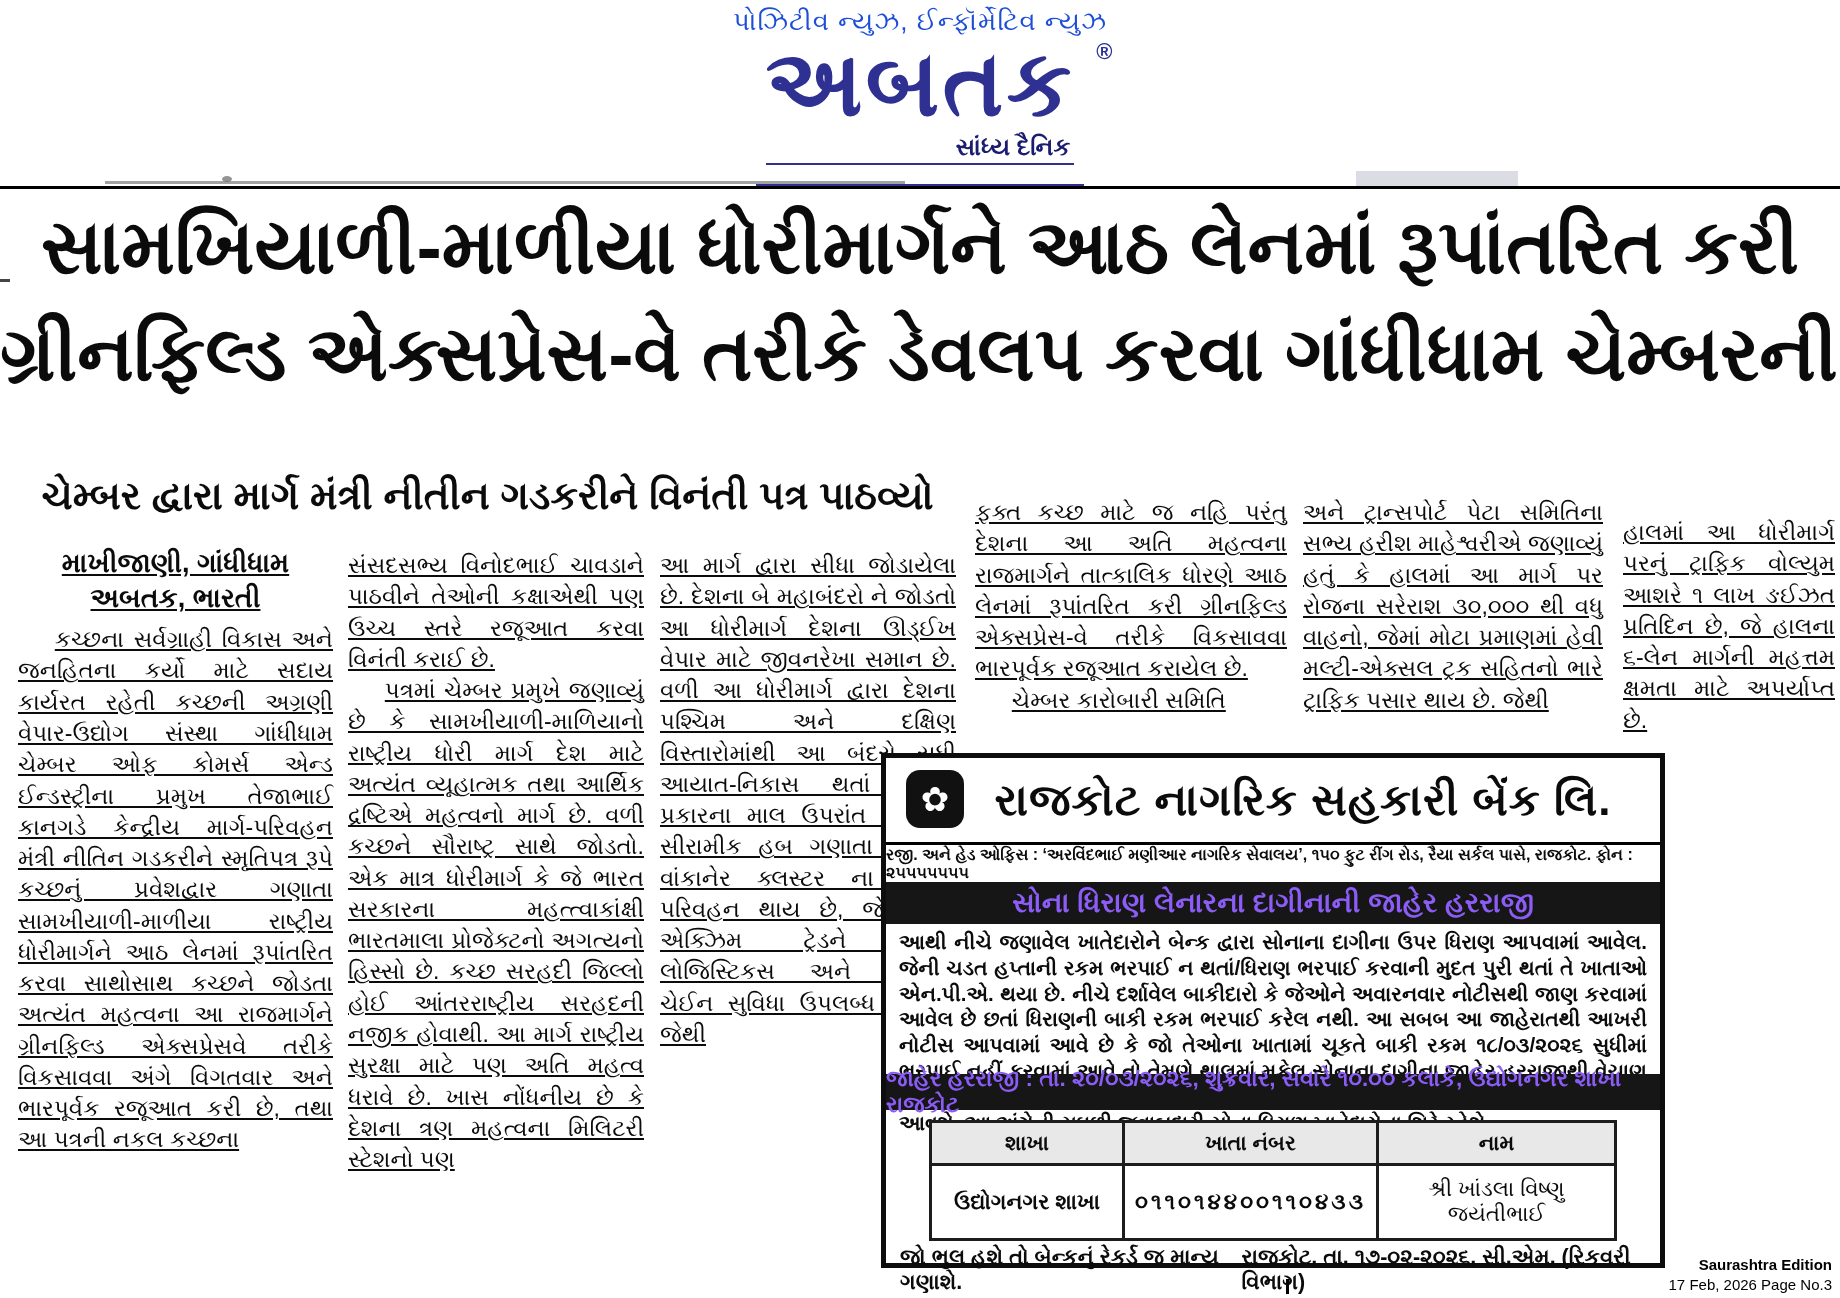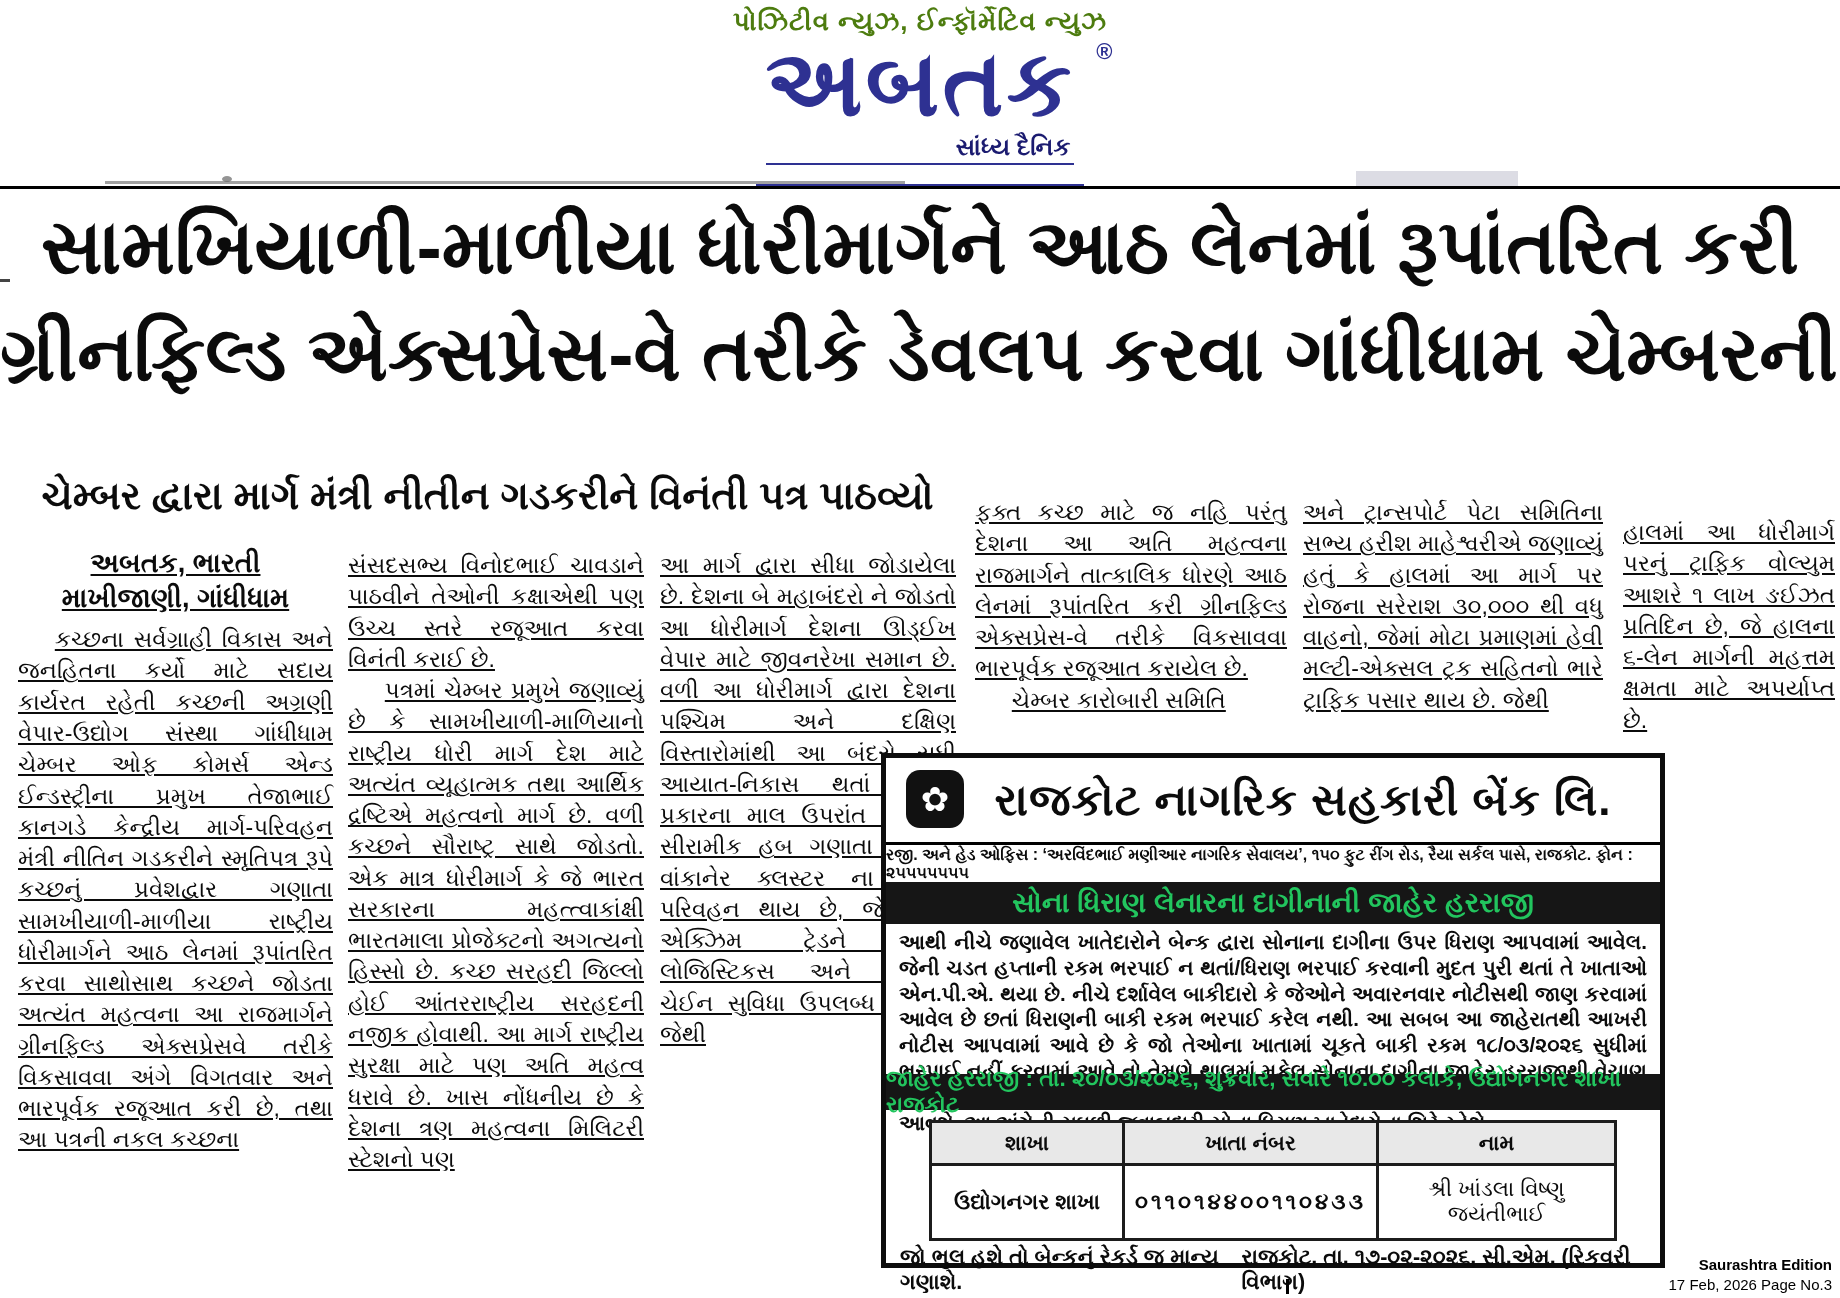--- a/index.html
+++ b/index.html
@@ -3,21 +3,21 @@
 <meta charset="utf-8">
 <style>
   html,body{margin:0;padding:0;}
   body{
     width:1840px;height:1298px;position:relative;background:#ffffff;
     font-family:"Liberation Sans","DejaVu Sans",sans-serif;color:#0b0b0b;overflow:hidden;
   }
   
   .masthead{position:absolute;top:6px;left:0;width:1840px;text-align:center;}
   .masthead-inner{display:inline-block;text-align:center;}
-  .tagline{color:#4d7c0f;font-weight:bold;font-size:26px;letter-spacing:1px;text-align:center;}
+  .tagline{color:#1d4ed8;font-weight:normal;font-size:26px;letter-spacing:1px;text-align:center;}
   .logo-wrap{display:inline-block;position:relative;border-bottom:3px solid #2e3192;padding:0 10px 19px;}
   .logo-text{color:#2e3192;font-size:92px;font-weight:800;line-height:1.02;letter-spacing:3px;}
   .reg-mark{position:absolute;top:2px;right:-28px;font-size:22px;color:#2e3192;font-weight:bold;}
   .subdaily{color:#1b1b70;font-weight:bold;font-size:24px;text-align:right;padding:2px 4px 2px 0;
             border-bottom:2px solid #2e3192;}
   
   .top-rule{position:absolute;top:186px;left:0;width:1840px;height:3px;background:#000;}
   .smudge-a{position:absolute;top:181px;left:105px;width:800px;height:3px;background:#555;opacity:.55;}
   .smudge-b{position:absolute;top:171px;left:1356px;width:162px;height:15px;background:#c9c9d6;opacity:.65;}
   .smudge-c{position:absolute;top:279px;left:0;width:10px;height:3px;background:#444;}
@@ -43,21 +43,21 @@
   
   .ad-box{position:absolute;left:881px;top:753px;width:784px;height:515px;border:5px solid #0d0d0d;
           box-sizing:border-box;background:#fff;display:flex;flex-direction:column;}
   .ad-header{height:84px;flex:none;display:flex;align-items:center;justify-content:center;position:relative;}
   .bank-logo{position:absolute;left:20px;top:12px;width:58px;height:58px;background:#111;border-radius:14px;
              display:flex;align-items:center;justify-content:center;}
   .bank-logo span{color:#fff;font-size:34px;line-height:1;}
   .bank-name{font-size:44px;font-weight:800;letter-spacing:1px;padding-left:60px;}
   .ad-office{border-top:3px solid #000;height:37px;flex:none;display:flex;align-items:center;justify-content:center;
              font-weight:bold;font-size:16px;}
-  .ad-bar{background:#161616;color:#22c55e;font-weight:800;display:flex;align-items:center;justify-content:center;flex:none;}
+  .ad-bar{background:#161616;color:#8b5cf6;font-weight:800;display:flex;align-items:center;justify-content:center;flex:none;}
   .bar1{height:42px;font-size:28px;}
   .bar2{height:36px;font-size:22.5px;}
   .ad-body{flex:none;height:150px;padding:5px 13px;font-size:20.5px;line-height:1.26;text-align:justify;font-weight:700;
            box-sizing:border-box;}
   .ad-table-zone{flex:1;display:flex;flex-direction:column;align-items:center;}
   table.ad-table{border-collapse:collapse;margin-top:10px;}
   .ad-table th,.ad-table td{border:3px solid #1c1c1c;text-align:center;margin-left:23px;}
   .ad-table th{background:#e8e8e8;font-size:21px;font-weight:800;padding:8px 10px;}
   .ad-table td{font-size:21.5px;padding:11px 10px;}
   .td-branch{font-weight:800;width:170px;}
@@ -89,22 +89,22 @@
 <div class="smudge-c"></div>
 <div class="smudge-d"></div>
 <div class="top-rule"></div>
 
 <div class="headline-1">સામખિયાળી-માળીયા ધોરીમાર્ગને આઠ લેનમાં રૂપાંતરિત કરી</div>
 <div class="headline-2">ગ્રીનફિલ્ડ એક્સપ્રેસ-વે તરીકે ડેવલપ કરવા ગાંધીધામ ચેમ્બરની રજૂઆત</div>
 <div class="subheadline">ચેમ્બર દ્વારા માર્ગ મંત્રી નીતીન ગડકરીને વિનંતી પત્ર પાઠવ્યો</div>
 
 <div class="col c1">
   <div class="byline">
+    <div>માખીજાણી, ગાંધીધામ</div>
     <div>અબતક, ભારતી</div>
-    <div>માખીજાણી, ગાંધીધામ</div>
   </div>
   <p class="indent">કચ્છના સર્વગ્રાહી વિકાસ અને જનહિતના કર્યો માટે સદાય કાર્યરત રહેતી કચ્છની અગ્રણી વેપાર-ઉદ્યોગ સંસ્થા ગાંધીધામ ચેમ્બર ઓફ કોમર્સ એન્ડ ઈન્ડસ્ટ્રીના પ્રમુખ તેજાભાઈ કાનગડે કેન્દ્રીય માર્ગ-પરિવહન મંત્રી નીતિન ગડકરીને સ્મૃતિપત્ર રૂપે કચ્છનું પ્રવેશદ્વાર ગણાતા સામખીયાળી-માળીયા રાષ્ટ્રીય ધોરીમાર્ગને આઠ લેનમાં રૂપાંતરિત કરવા સાથોસાથ કચ્છને જોડતા અત્યંત મહત્વના આ રાજમાર્ગને ગ્રીનફિલ્ડ એક્સપ્રેસવે તરીકે વિકસાવવા અંગે વિગતવાર અને ભારપૂર્વક રજૂઆત કરી છે, તથા આ પત્રની નકલ કચ્છના</p>
 </div>
 
 <div class="col c2">
   <p>સંસદસભ્ય વિનોદભાઈ ચાવડાને પાઠવીને તેઓની કક્ષાએથી પણ ઉચ્ચ સ્તરે રજૂઆત કરવા વિનંતી કરાઈ છે.</p>
   <p class="indent">પત્રમાં ચેમ્બર પ્રમુખે જણાવ્યું છે કે સામખીયાળી-માળિયાનો રાષ્ટ્રીય ધોરી માર્ગ દેશ માટે અત્યંત વ્યૂહાત્મક તથા આર્થિક દ્રષ્ટિએ મહત્વનો માર્ગ છે. વળી કચ્છને સૌરાષ્ટ્ર સાથે જોડતો. એક માત્ર ધોરીમાર્ગ કે જે ભારત સરકારના મહત્ત્વાકાંક્ષી ભારતમાલા પ્રોજેક્ટનો અગત્યનો હિસ્સો છે. કચ્છ સરહદી જિલ્લો હોઈ આંતરરાષ્ટ્રીય સરહદની નજીક હોવાથી. આ માર્ગ રાષ્ટ્રીય સુરક્ષા માટે પણ અતિ મહત્વ ધરાવે છે. ખાસ નોંધનીય છે કે દેશના ત્રણ મહત્વના મિલિટરી સ્ટેશનો પણ</p>
 </div>
 
 <div class="col c3">

